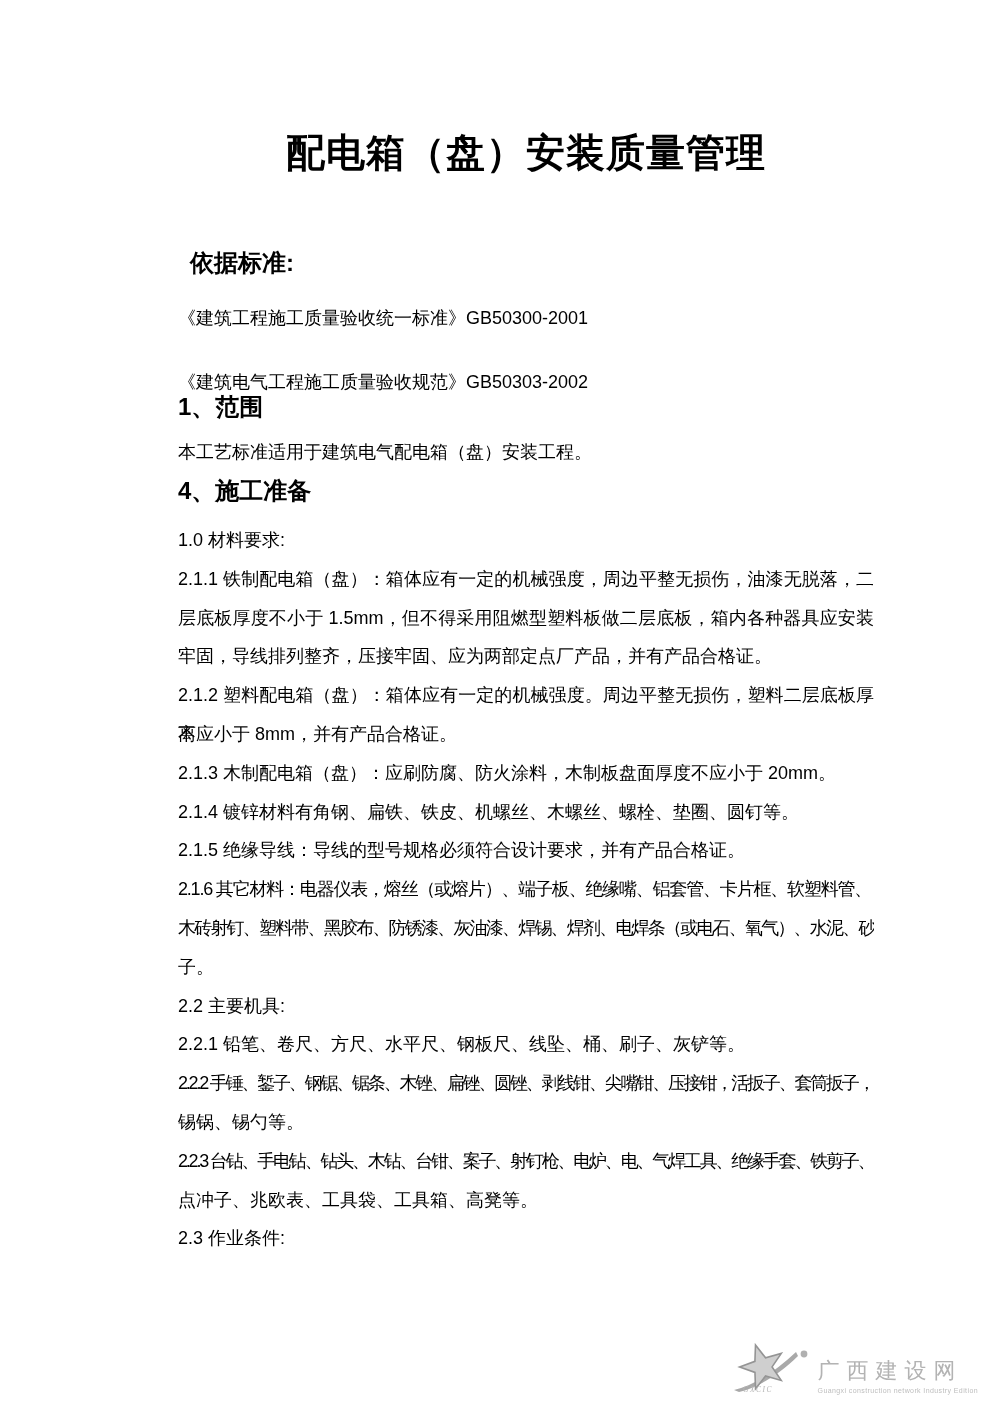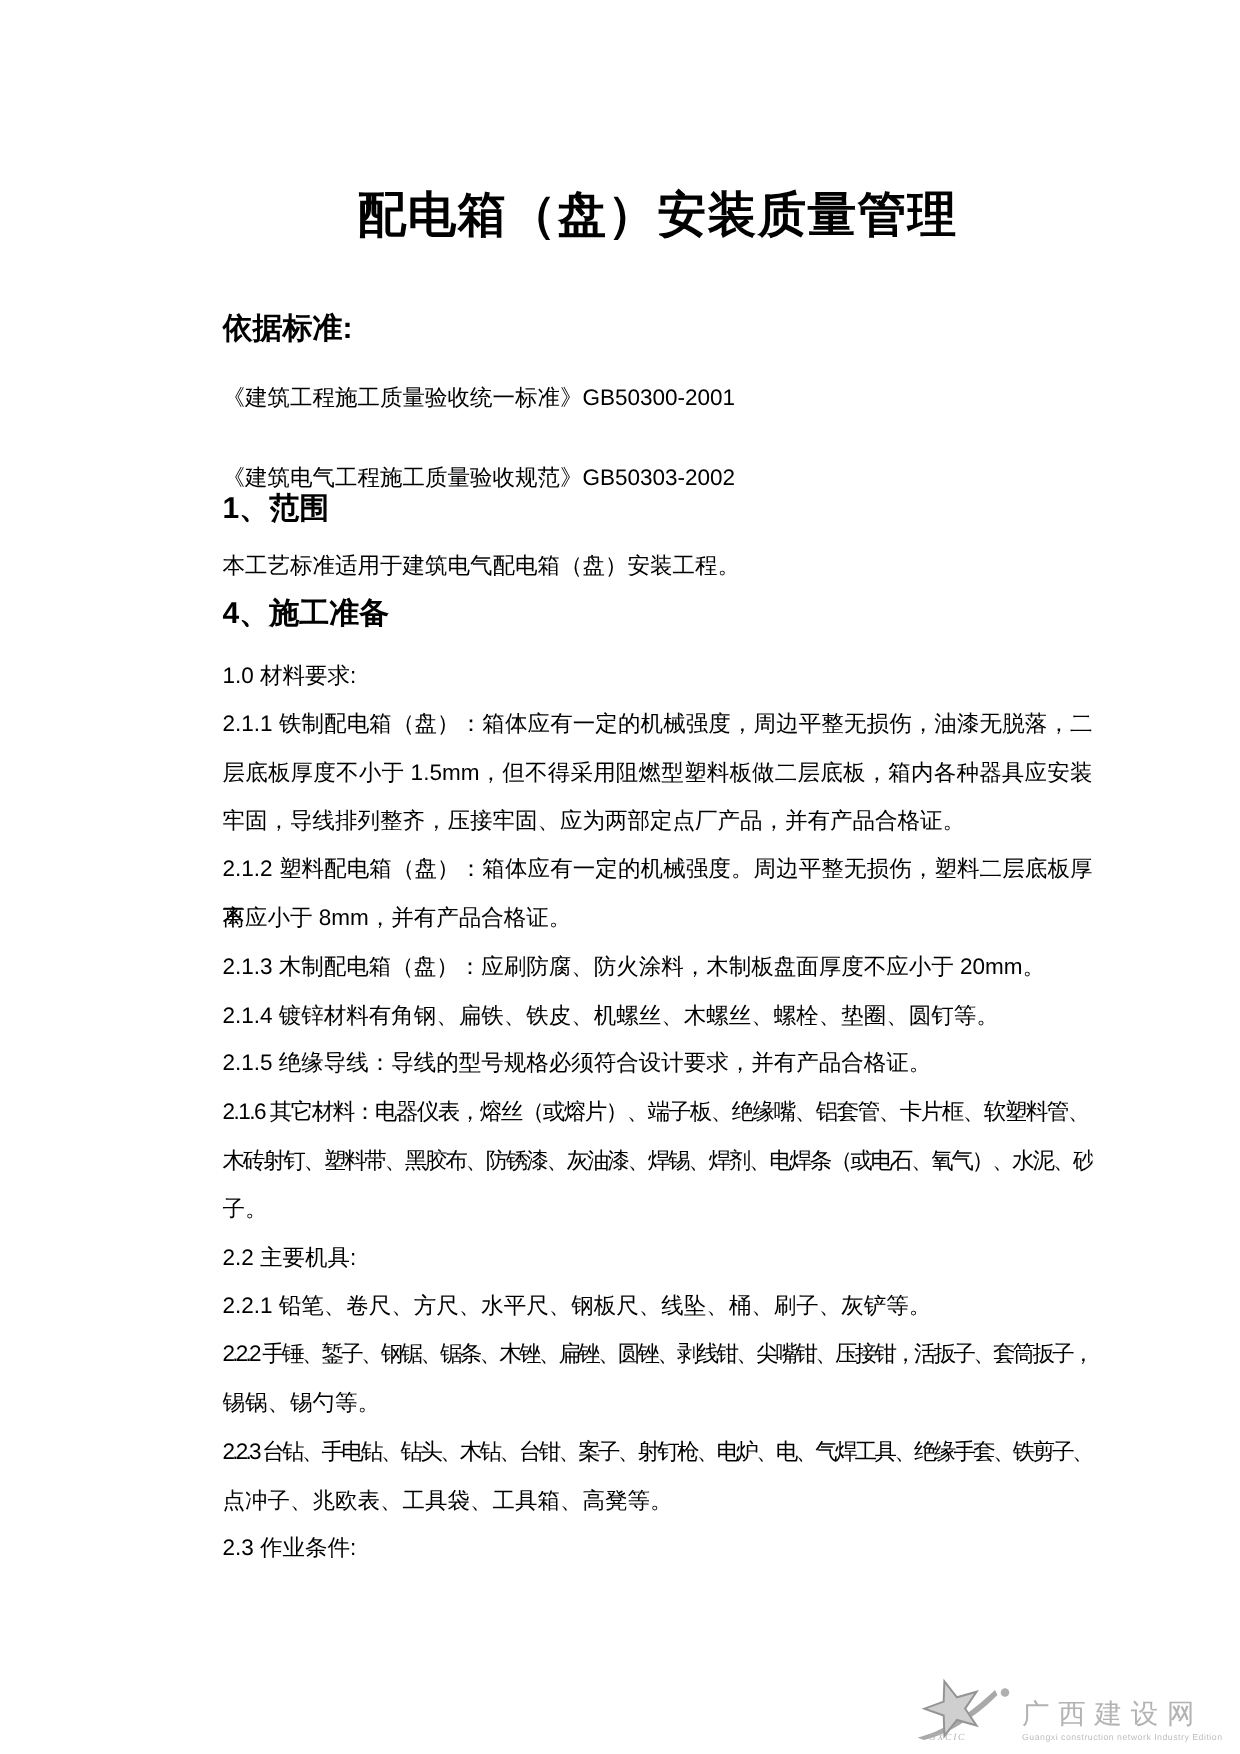--- a/index.html
+++ b/index.html
@@ -9,29 +9,29 @@
     background:#ffffff;
     overflow:hidden;
     font-family:"Liberation Sans","DejaVu Sans",sans-serif;
     color:#000;
   }
   .content{
     position:absolute;left:178px;top:0;width:696px;height:1403px;
     overflow:hidden;
   }
   .doc-title{
-    position:absolute;left:0;top:148px;width:100%;
+    position:absolute;left:0;top:128px;width:100%;
     font-size:39px;line-height:50px;font-weight:700;
     text-align:center;letter-spacing:1px;white-space:nowrap;
   }
   .h2{
     position:absolute;left:0;
     font-size:24px;line-height:34px;font-weight:700;white-space:nowrap;
   }
-  .h2-standards{top:246px;}
+  .h2-standards{top:246px;margin-left:12px;}
   .h2-scope{top:390px;text-align:center;}
   .h2-prep{top:474px;}
   .para{
     position:absolute;left:0;width:100%;
     font-size:18px;line-height:30px;white-space:nowrap;
   }
   .p-std1{top:303px;}
   .p-std2{top:343px;margin-top:24px;}
   .p-scope{top:437px;}
   .body-block{

